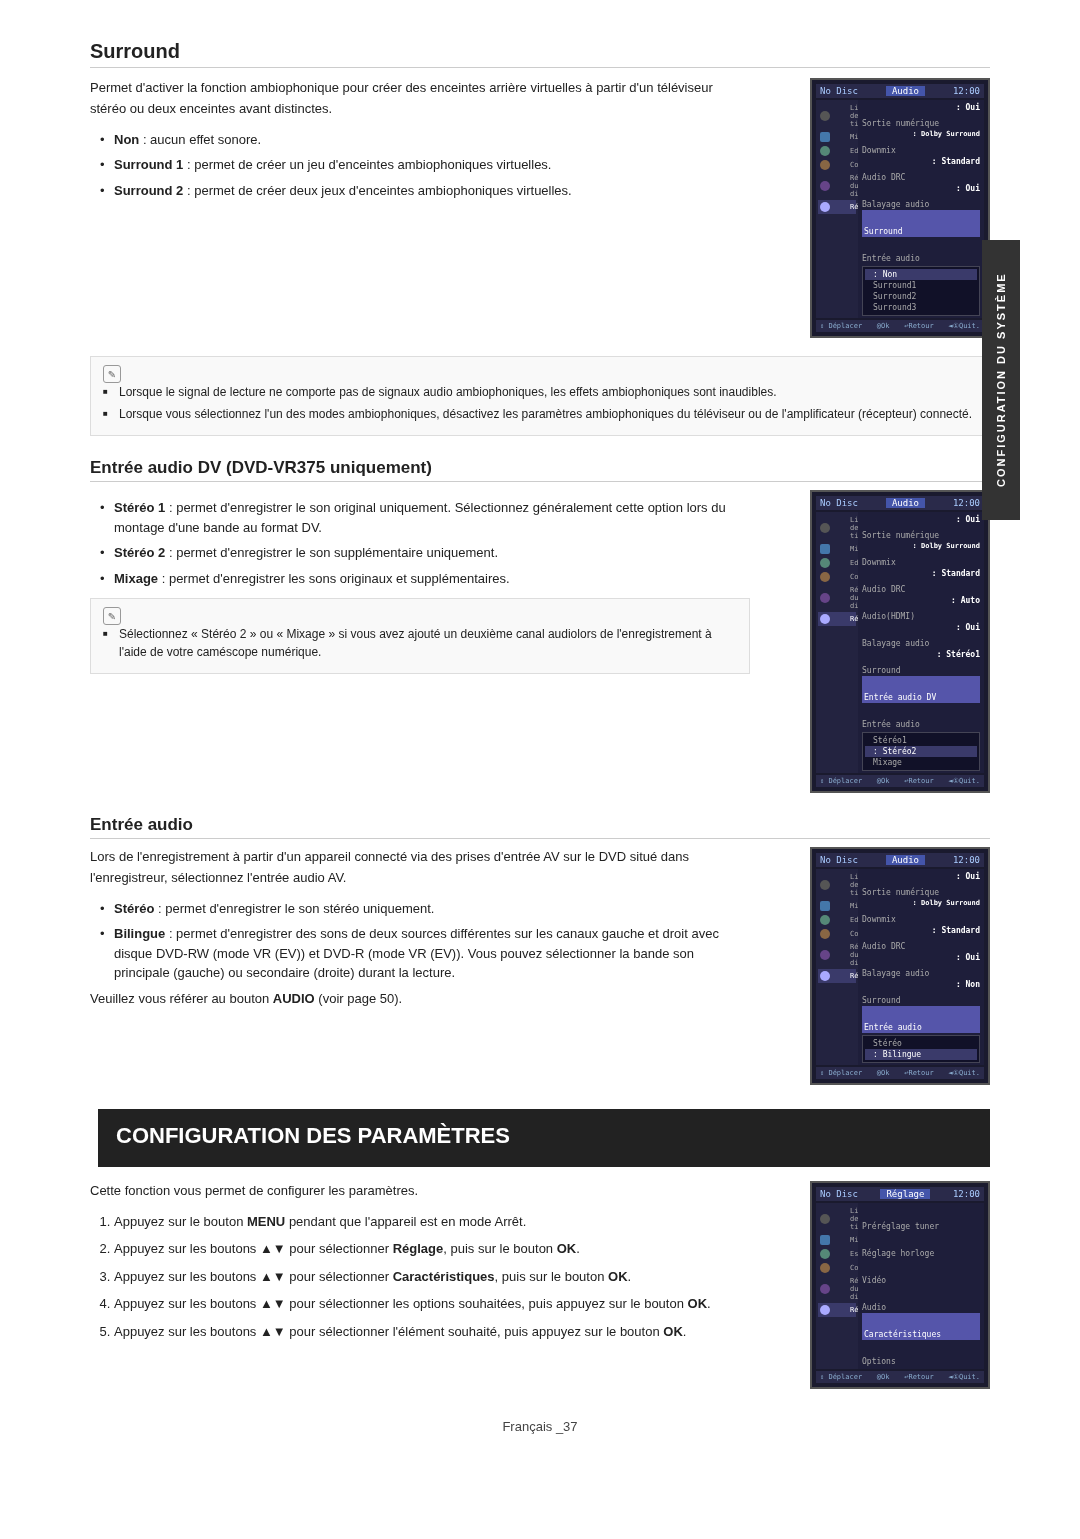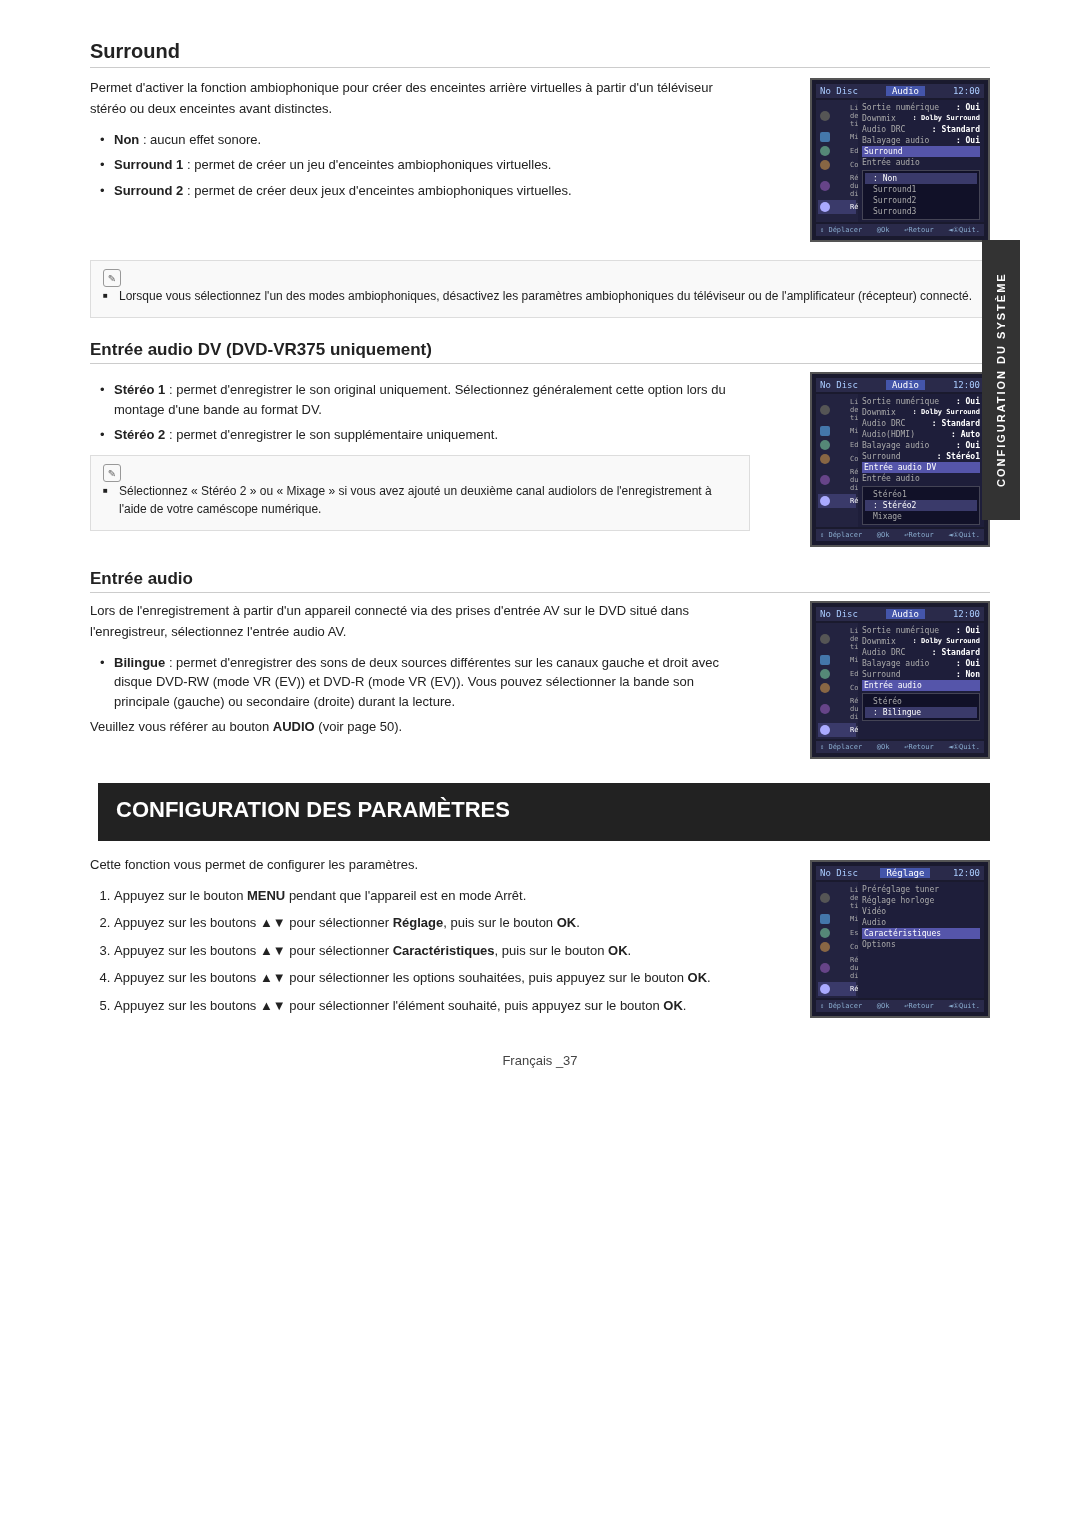--- a/index.html
+++ b/index.html
@@ -43,21 +43,21 @@
       margin-bottom: 18px;
     }
 
     .section-text {
       flex: 1;
     }
 
     .section-img {
       flex: 0 0 180px;
       display: flex;
-      align-items: center;
+      align-items: flex-start;
       justify-content: center;
       padding-left: 40px;
     }
 
     
     .bullet-list {
       list-style: none;
       margin: 8px 0 8px 10px;
     }
 
@@ -240,21 +240,21 @@
     }
 
     .dvd-row {
       display: flex;
       justify-content: space-between;
       padding: 1px 0;
       font-size: 8px;
       color: #ccc;
     }
 
-    .dvd-row .label { color: #aaa; }
+    .dvd-row .label { color: #aaa; margin-top: 16px; }
     .dvd-row .value { color: #fff; font-weight: bold; }
 
     .dvd-row.highlighted {
       background: #5555aa;
       padding: 1px 2px;
     }
 
     .dvd-row.option {
       padding-left: 8px;
       color: #aaa;
@@ -390,31 +390,33 @@
                 <span>@Ok</span>
                 <span>↩Retour</span>
                 <span>◄①Quit.</span>
             </div>
           </div>
         </div>
       </div>
 
       <div class="note-box">
         <span class="note-icon">✎</span>
+        <p>Lorsque le signal de lecture ne comporte pas de signaux audio ambiophoniques, les effets ambiophoniques sont inaudibles.</p>
         <p>Lorsque vous sélectionnez l'un des modes ambiophoniques, désactivez les paramètres ambiophoniques du téléviseur ou de l'amplificateur (récepteur) connecté.</p>
       </div>
     </div>
 
     <div class="section-block">
       <h3>Entrée audio DV (DVD-VR375 uniquement)</h3>
       <div class="section-with-img">
         <div class="section-text">
           <ul class="bullet-list">
             <li><strong>Stéréo 1</strong> : permet d'enregistrer le son original uniquement. Sélectionnez généralement cette option lors du montage d'une bande au format DV.</li>
             <li><strong>Stéréo 2</strong> : permet d'enregistrer le son supplémentaire uniquement.</li>
+            <li><strong>Mixage</strong> : permet d'enregistrer les sons originaux et supplémentaires.</li>
           </ul>
           <div class="note-box">
             <span class="note-icon">✎</span>
             <p>Sélectionnez « Stéréo 2 » ou « Mixage » si vous avez ajouté un deuxième canal audiolors de l'enregistrement à l'aide de votre caméscope numérique.</p>
           </div>
         </div>
         <div class="section-img">
 
           <div class="dvd-screen">
             <div class="dvd-screen-header">
@@ -505,20 +507,21 @@
         </div>
       </div>
     </div>
 
     <div class="section-block">
       <h3>Entrée audio</h3>
       <div class="section-with-img">
         <div class="section-text">
           <p class="intro">Lors de l'enregistrement à partir d'un appareil connecté via des prises d'entrée AV sur le DVD situé dans l'enregistreur, sélectionnez l'entrée audio AV.</p>
           <ul class="bullet-list">
+            <li><strong>Stéréo</strong> : permet d'enregistrer le son stéréo uniquement.</li>
             <li><strong>Bilingue</strong> : permet d'enregistrer des sons de deux sources différentes sur les canaux gauche et droit avec disque DVD-RW (mode VR (EV)) et DVD-R (mode VR (EV)). Vous pouvez sélectionner la bande son principale (gauche) ou secondaire (droite) durant la lecture.</li>
           </ul>
           <p style="font-size:13px;margin-top:6px;">
             Veuillez vous référer au bouton <strong>AUDIO</strong> (voir page 50).
           </p>
         </div>
         <div class="section-img">
 
           <div class="dvd-screen">
             <div class="dvd-screen-header">

